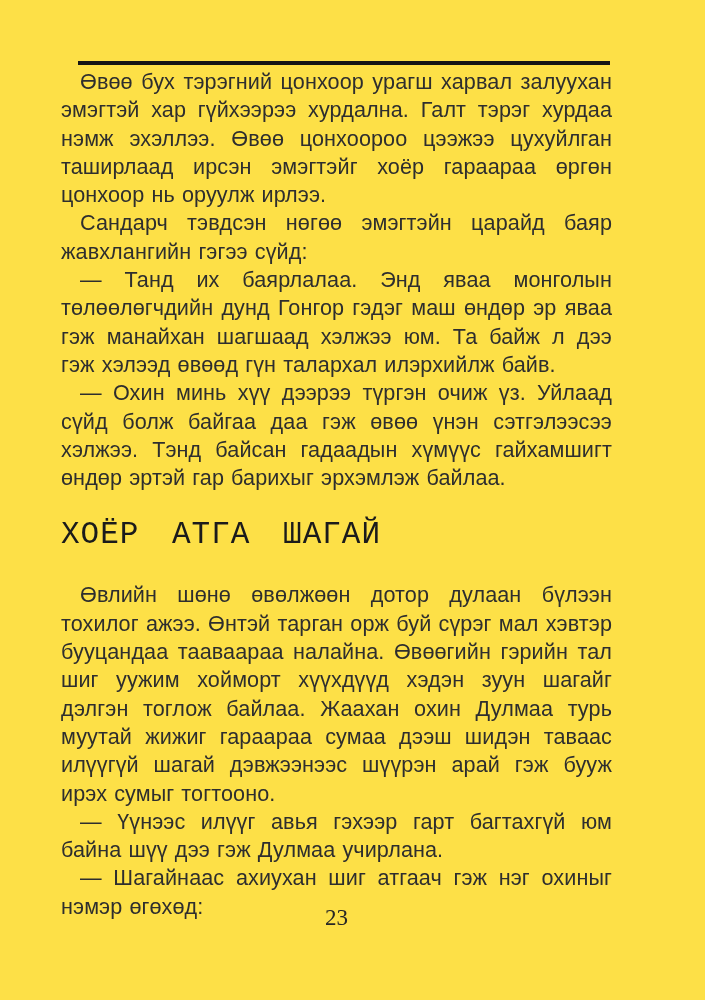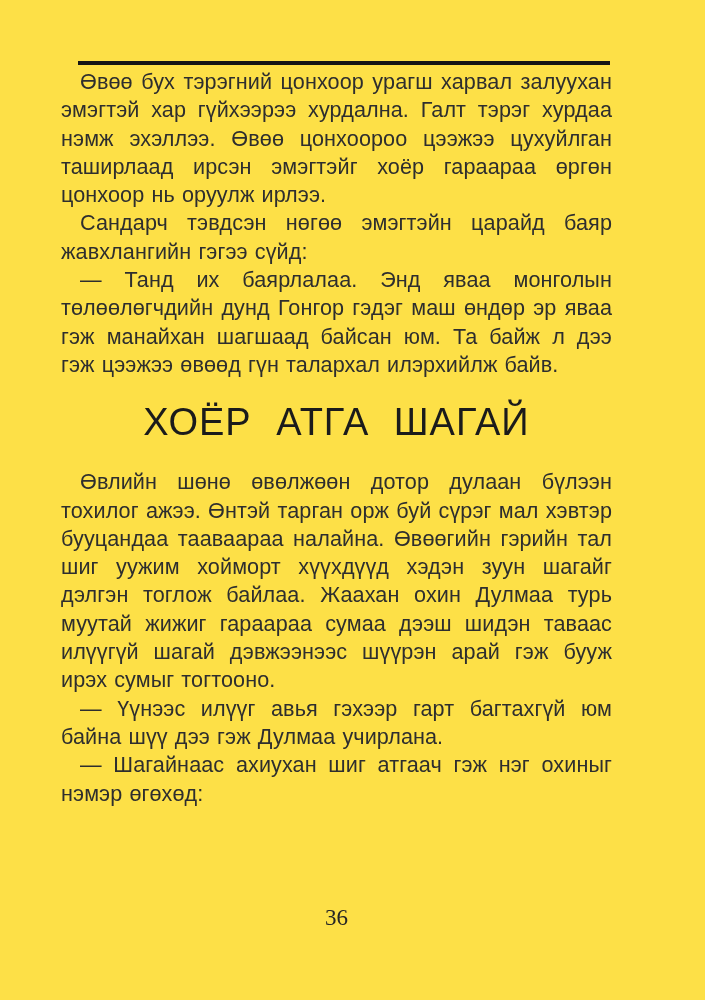--- a/index.html
+++ b/index.html
@@ -35,25 +35,24 @@
       margin: 0;
       font-size: 21.6px;
       line-height: 28.3px;
       text-align: justify;
       text-indent: 19px;
       letter-spacing: 0.1px;
       word-spacing: 1px;
     }
     .chapter-heading {
       margin: 23px 0 26px 0;
-      font-family: Liberation Sans, sans-serif;
+      font-family: Liberation Mono, monospace;
       font-weight: normal;
-      font-size: 38px;
+      font-size: 31px;
       line-height: 40px;
-      text-align: center;
       letter-spacing: 1px;
       word-spacing: 13px;
       color: #1b1b1b;
     }
     .page-number {
       position: absolute;
       left: 61px;
       top: 905px;
       width: 551px;
       text-align: center;
@@ -65,24 +64,25 @@
 </head>
 <body>
 
 <div class="page">
 
   <div class="top-rule"></div>
 
   <div class="text-block">
     <p>Өвөө бух тэрэгний цонхоор урагш харвал залуухан эмэгтэй хар гүйхээрээ хурдална. Галт тэрэг хурдаа нэмж эхэллээ. Өвөө цонхоороо цээжээ цухуйлган таширлаад ирсэн эмэгтэйг хоёр гараараа өргөн цонхоор нь оруулж ирлээ.</p>
     <p>Сандарч тэвдсэн нөгөө эмэгтэйн царайд баяр жавхлангийн гэгээ сүйд:</p>
-    <p>— Танд их баярлалаа. Энд яваа монголын төлөөлөгчдийн дунд Гонгор гэдэг маш өндөр эр яваа гэж манайхан шагшаад байсан юм. Та байж л дээ гэж цээжээ өвөөд гүн талархал илэрхийлж байв.</p>
+    <p>— Танд их баярлалаа. Энд яваа монголын төлөөлөгчдийн дунд Гонгор гэдэг маш өндөр эр яваа гэж манайхан шагшаад хэлжээ юм. Та байж л дээ гэж хэлээд өвөөд гүн талархал илэрхийлж байв.</p>
+    <p>— Охин минь хүү дээрээ түргэн очиж үз. Уйлаад сүйд болж байгаа даа гэж өвөө үнэн сэтгэлээсээ хэлжээ. Тэнд байсан гадаадын хүмүүс гайхамшигт өндөр эртэй гар барихыг эрхэмлэж байлаа.</p>
 
     <h1 class="chapter-heading">ХОЁР АТГА ШАГАЙ</h1>
 
     <p>Өвлийн шөнө өвөлжөөн дотор дулаан бүлээн тохилог ажээ. Өнтэй тарган орж буй сүрэг мал хэвтэр бууцандаа тааваараа налайна. Өвөөгийн гэрийн тал шиг уужим хойморт хүүхдүүд хэдэн зуун шагайг дэлгэн тоглож байлаа. Жаахан охин Дулмаа турь муутай жижиг гараараа сумаа дээш шидэн таваас илүүгүй шагай дэвжээнээс шүүрэн арай гэж бууж ирэх сумыг тогтооно.</p>
     <p>— Үүнээс илүүг авья гэхээр гарт багтахгүй юм байна шүү дээ гэж Дулмаа учирлана.</p>
     <p>— Шагайнаас ахиухан шиг атгаач гэж нэг охиныг нэмэр өгөхөд:</p>
   </div>
 
-  <div class="page-number">36</div>
+  <div class="page-number">23</div>
 
 </div>
 
 </body></html>

